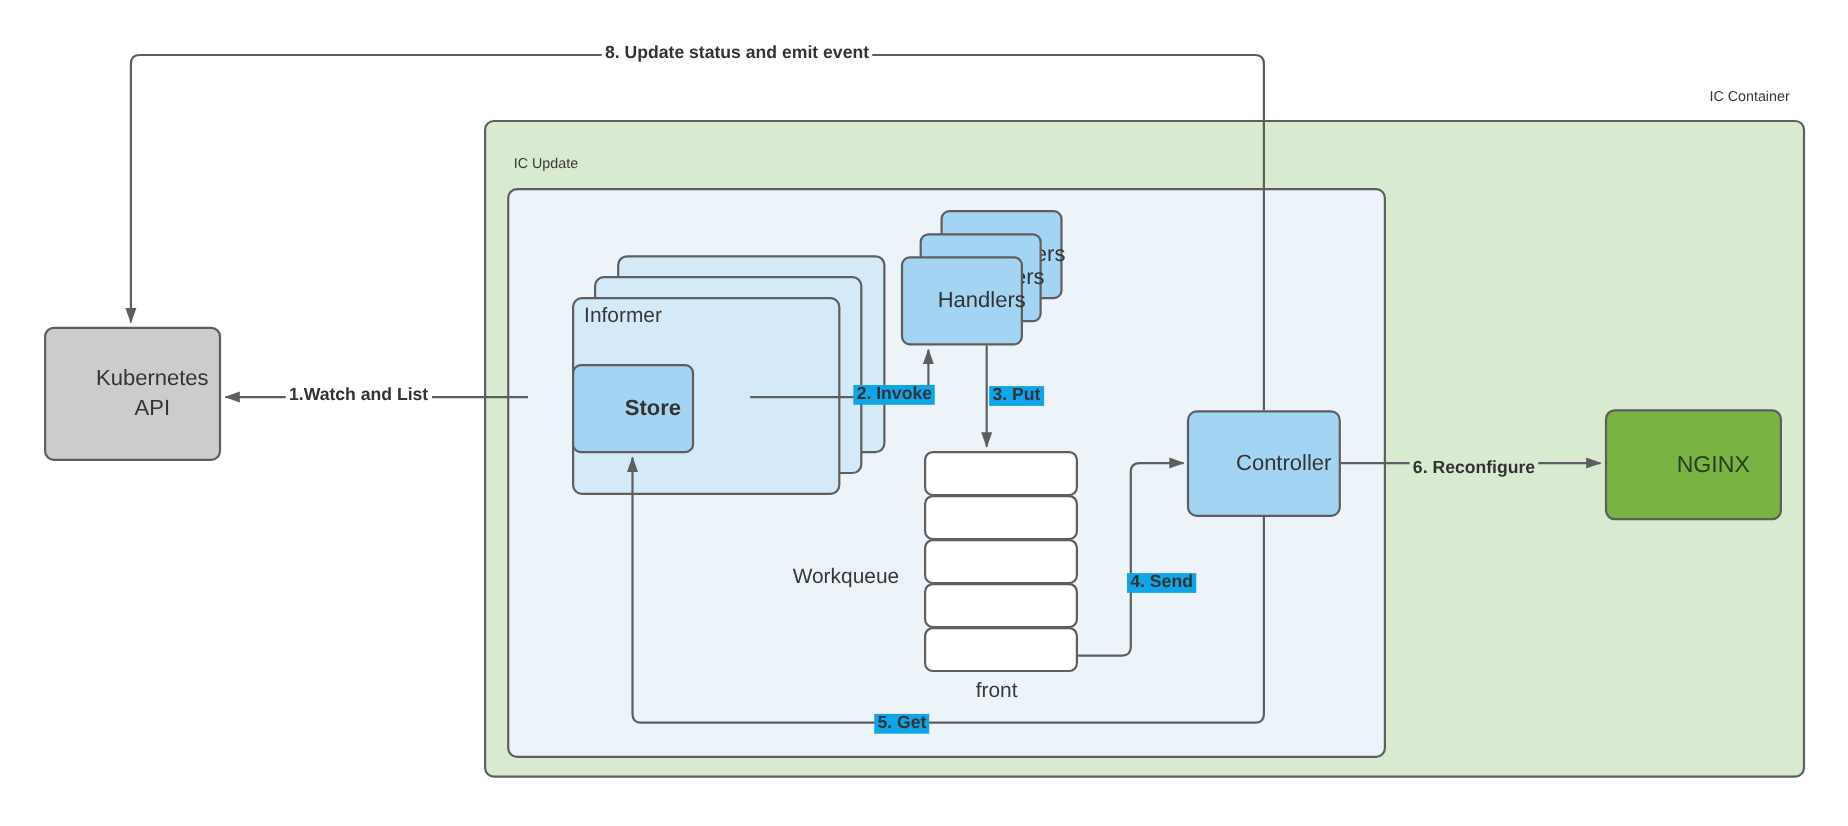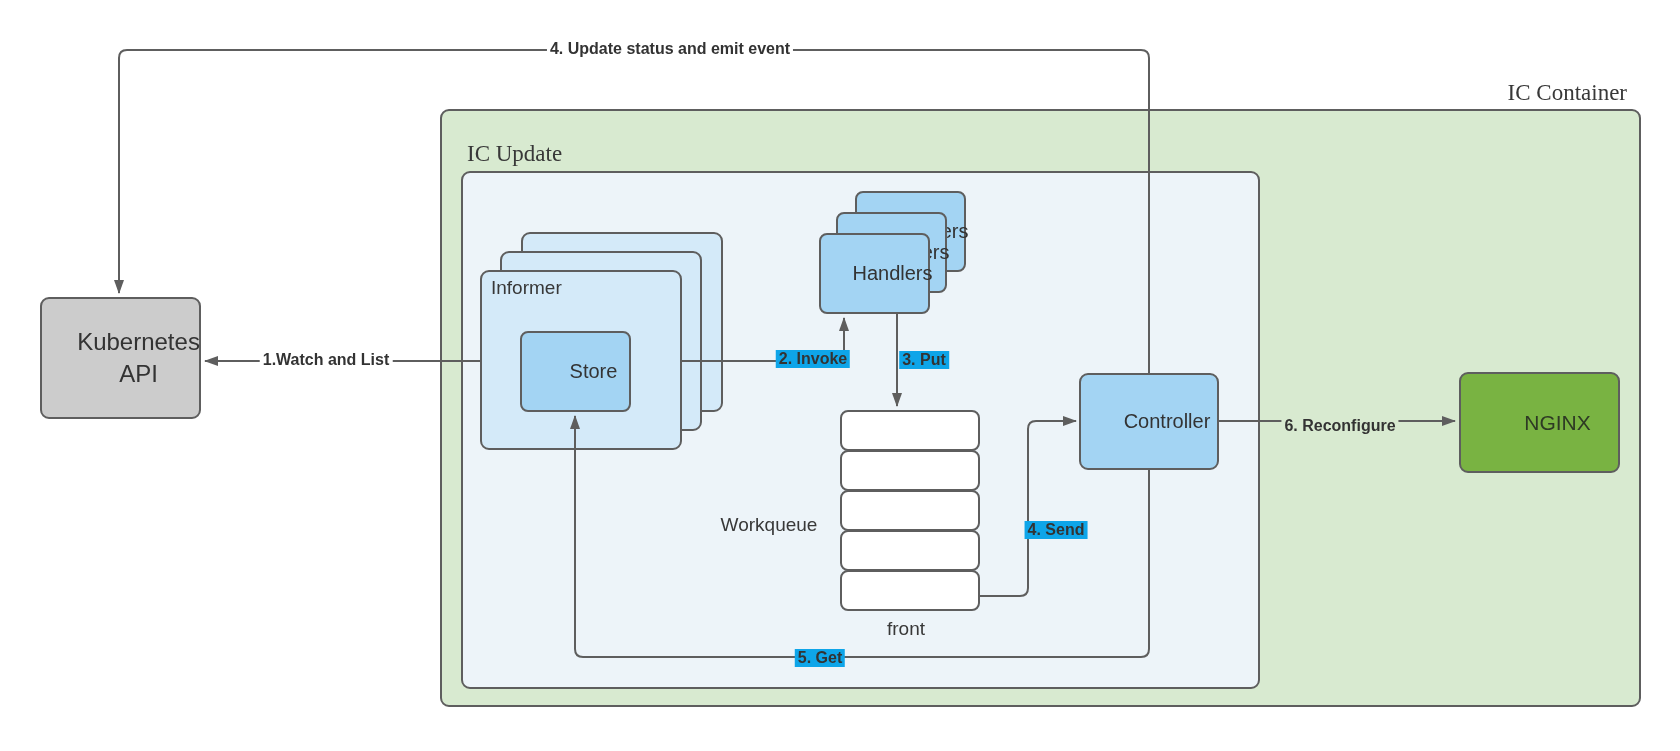--- a/index.html
+++ b/index.html
@@ -6,47 +6,47 @@
   .canvas{
     position:relative;width:1680px;height:751px;background:#ffffff;
     font-family:"Liberation Sans",sans-serif;color:#333333;overflow:hidden;
   }
   .box{position:absolute;box-sizing:border-box;border:2.5px solid #5e5e5e;border-radius:9px;}
   .center{display:flex;align-items:center;justify-content:center;text-align:center;padding-left:36px;}
 
   
   .ic-container{left:440px;top:109px;width:1201px;height:598px;background:#d8ead0;z-index:1;}
   .ic-process{left:461px;top:171px;width:799px;height:518px;background:#edf4f9;z-index:2;}
-  .container-label{position:absolute;font-size:23px;color:#383838;white-space:nowrap;z-index:3;font-family:Liberation Serif, serif;}
+  .container-label{position:absolute;font-size:13px;color:#383838;white-space:nowrap;z-index:3;}
   .ic-container-label{top:80px;right:53px;}
   .ic-process-label{top:141px;left:467px;}
 
   
-  .informer{width:202px;height:180px;background:#d4eaf9;}
+  .informer{width:244px;height:180px;background:#d4eaf9;margin-left:40px;}
   .informer-back{left:521px;top:232px;z-index:3;}
   .informer-mid{left:500px;top:251px;z-index:4;}
   .informer-front{left:480px;top:270px;z-index:5;}
   .informer-label{position:absolute;top:5px;left:9px;font-size:19px;color:#383838;}
-  .store{left:520px;top:331px;width:111px;height:81px;background:#a3d4f3;font-size:20px;z-index:6;border-radius:8px;}
+  .store{left:520px;top:331px;width:111px;height:81px;background:#a3d4f3;font-size:20px;z-index:6;border-radius:8px;font-weight:bold;}
 
   
   .handlers{width:111px;height:81px;background:#a3d4f3;font-size:20px;border-radius:8px;}
   .handlers-back{left:855px;top:191px;z-index:3;}
   .handlers-mid{left:836px;top:212px;z-index:4;}
   .handlers-front{left:819px;top:233px;z-index:5;}
 
   
   .wq-cell{position:absolute;box-sizing:border-box;left:840px;width:140px;height:41px;
     background:#ffffff;border:2.5px solid #5e5e5e;border-radius:8px;z-index:5;}
   .wq-label{position:absolute;transform:translate(-50%,-50%);font-size:19px;color:#383838;white-space:nowrap;z-index:6;}
 
   
   .controller{left:1079px;top:373px;width:140px;height:97px;background:#a3d4f3;font-size:20px;z-index:5;}
   .nginx{left:1459px;top:372px;width:161px;height:101px;background:#79b342;font-size:21px;color:#2e3a24;z-index:5;}
-  .k8s-api{left:40px;top:297px;width:161px;height:122px;background:#cccccc;font-size:24px;line-height:1.35;z-index:5;}
+  .k8s-api{left:40px;top:297px;width:161px;height:122px;background:#cccccc;font-size:20px;line-height:1.35;z-index:5;}
 
   
   .edges{position:absolute;left:0;top:0;z-index:20;pointer-events:none;}
   .edge-label{position:absolute;transform:translate(-50%,-50%);font-size:16px;font-weight:bold;
     color:#333333;white-space:nowrap;padding:0 3px;z-index:30;}
   .bg-white{background:#ffffff;}
   .bg-process{background:#0ea5e9;margin-left:28px;}
   .bg-green{background:#d8ead0;}
 </style>
 </head>
@@ -113,15 +113,15 @@
       <path d="M 1149 373 L 1149 58 Q 1149 50 1141 50 L 127 50 Q 119 50 119 58 L 119 293" marker-end="url(#arrow)"></path>
     </g>
   </svg>
 
   <div class="edge-label bg-white" style="left:326px;top:360px">1.Watch and List</div>
   <div class="edge-label bg-process" style="left:785px;top:359px">2. Invoke</div>
   <div class="edge-label bg-process" style="left:896px;top:360px">3. Put</div>
   <div class="edge-label bg-process" style="left:1028px;top:530px">4. Send</div>
   <div class="edge-label bg-process" style="left:792px;top:658px">5. Get</div>
   <div class="edge-label bg-green" style="left:1340px;top:426px">6. Reconfigure</div>
-  <div class="edge-label bg-white" style="left:670px;top:49px">4. Update status and emit event</div>
+  <div class="edge-label bg-white" style="left:670px;top:49px">8. Update status and emit event</div>
 
 </div>
 
 </body></html>

